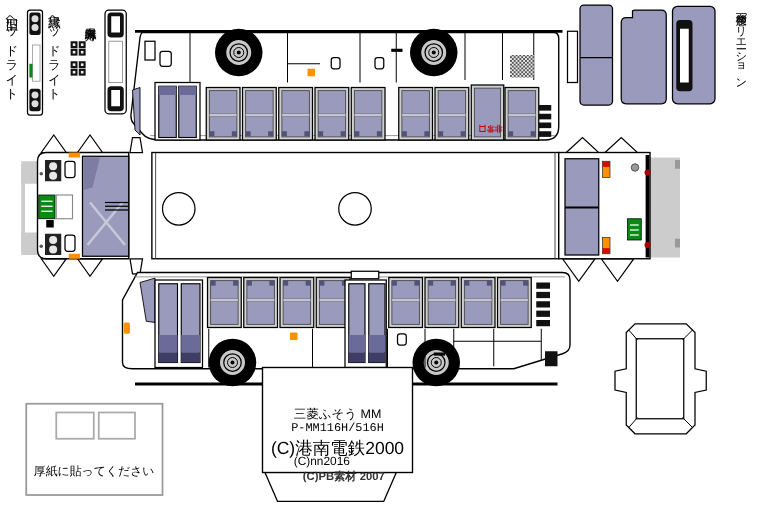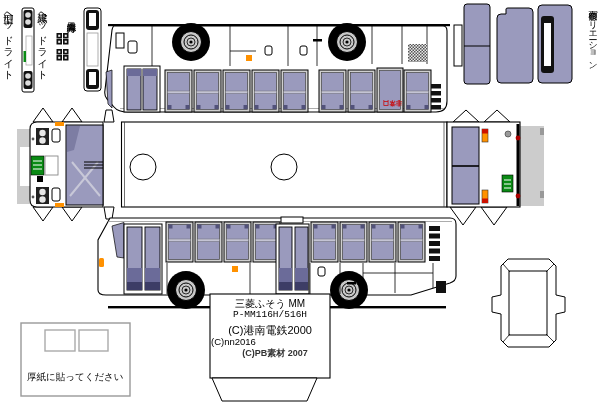--- a/index.html
+++ b/index.html
@@ -4,24 +4,24 @@
 <style>
   html,body{margin:0;padding:0;background:#fff;}
   #canvas{position:relative;width:608px;height:413px;background:#fff;overflow:hidden;
           font-family:"Liberation Sans",sans-serif;}
   #art{position:absolute;left:0;top:0;}
   .vtext{position:absolute;writing-mode:vertical-rl;text-orientation:upright;
          font-size:10px;color:#000;letter-spacing:0px;line-height:1;}
   .redflip{position:absolute;transform:rotate(180deg);color:var(--c-emergency_red,#c00);
            font-size:6.5px;font-weight:bold;white-space:nowrap;}
   .specbox{position:absolute;left:211px;top:297px;width:118px;text-align:center;color:#000;}
-  .spec-name{font-size:10px;line-height:13px;}
+  .spec-name{font-size:10px;line-height:13px;margin-top:28px;}
   .spec-code{font-size:9.5px;line-height:10.5px;font-family:"Liberation Mono",monospace;}
-  .spec-credit{font-size:11px;line-height:13.5px;}
-  .spec-credit-sm{font-size:9.5px;line-height:10.5px;text-align:left;}
+  .spec-credit{font-size:14px;line-height:13.5px;}
+  .spec-credit-sm{font-size:9.5px;line-height:10.5px;text-align:left;margin-left:24px;}
   .spec-credit-bold{font-size:9px;line-height:10px;font-weight:bold;color:#333;text-align:center;padding-left:10px;}
   .instr{position:absolute;left:27px;top:371px;font-size:9.5px;color:#000;white-space:nowrap;}
   
   .glass{fill:var(--c-window_glass,#9a9abd);}
   .dk{fill:var(--c-window_dark,#52527a);}
   .ddark{fill:var(--c-door_glass_dark,#6b6b99);}
   .ddarker{fill:var(--c-door_glass_darker,#3d3d66);}
   .org{fill:var(--c-marker_orange,#ff9100);}
   .grn{fill:var(--c-plate_green,#0a8a14);}
   .tab{fill:var(--c-tab_gray,#cccccc);}

